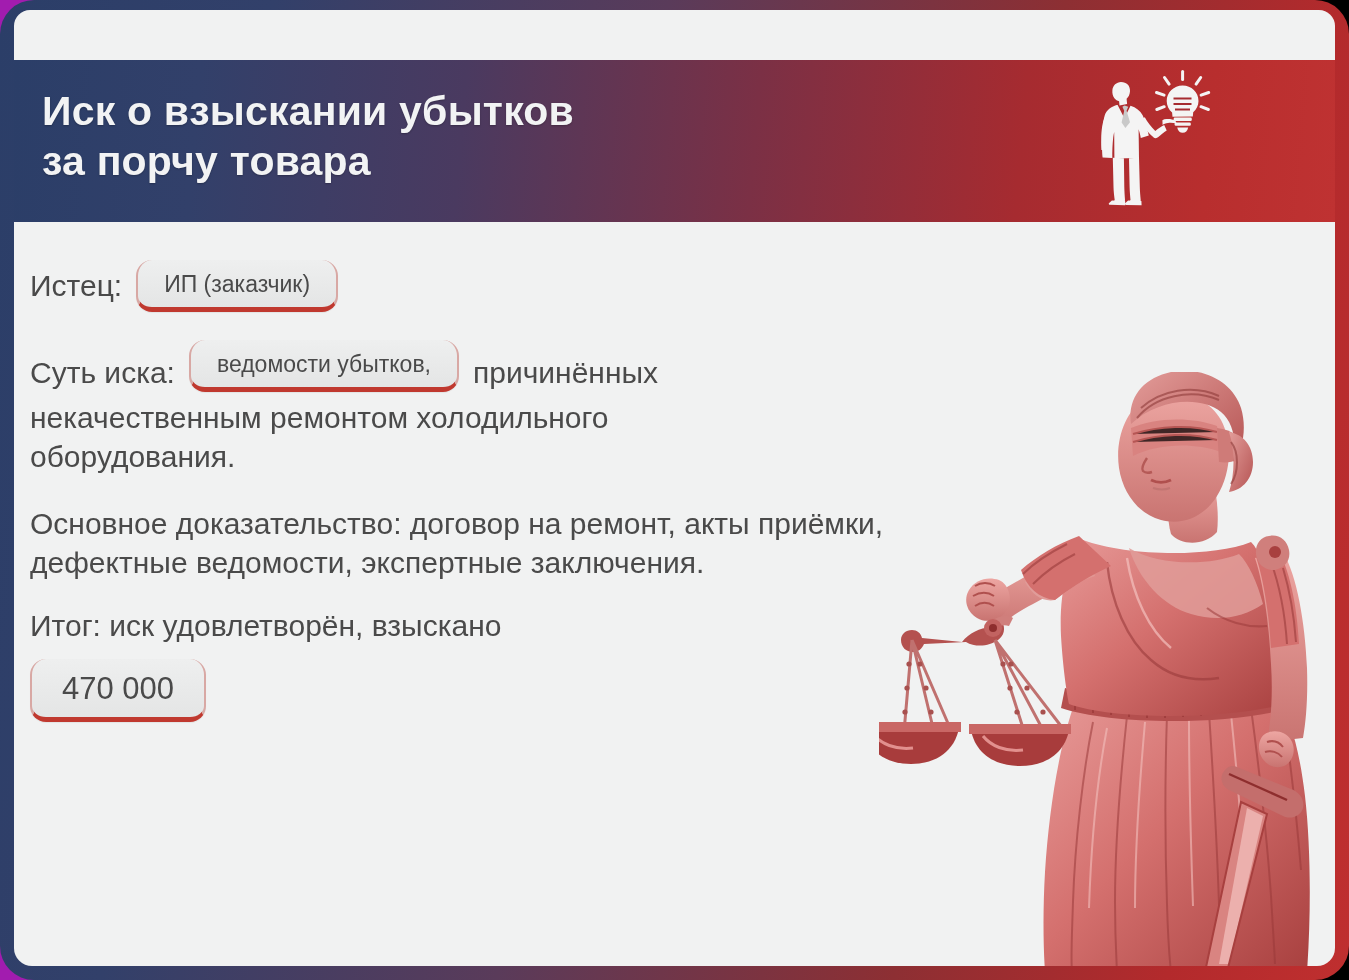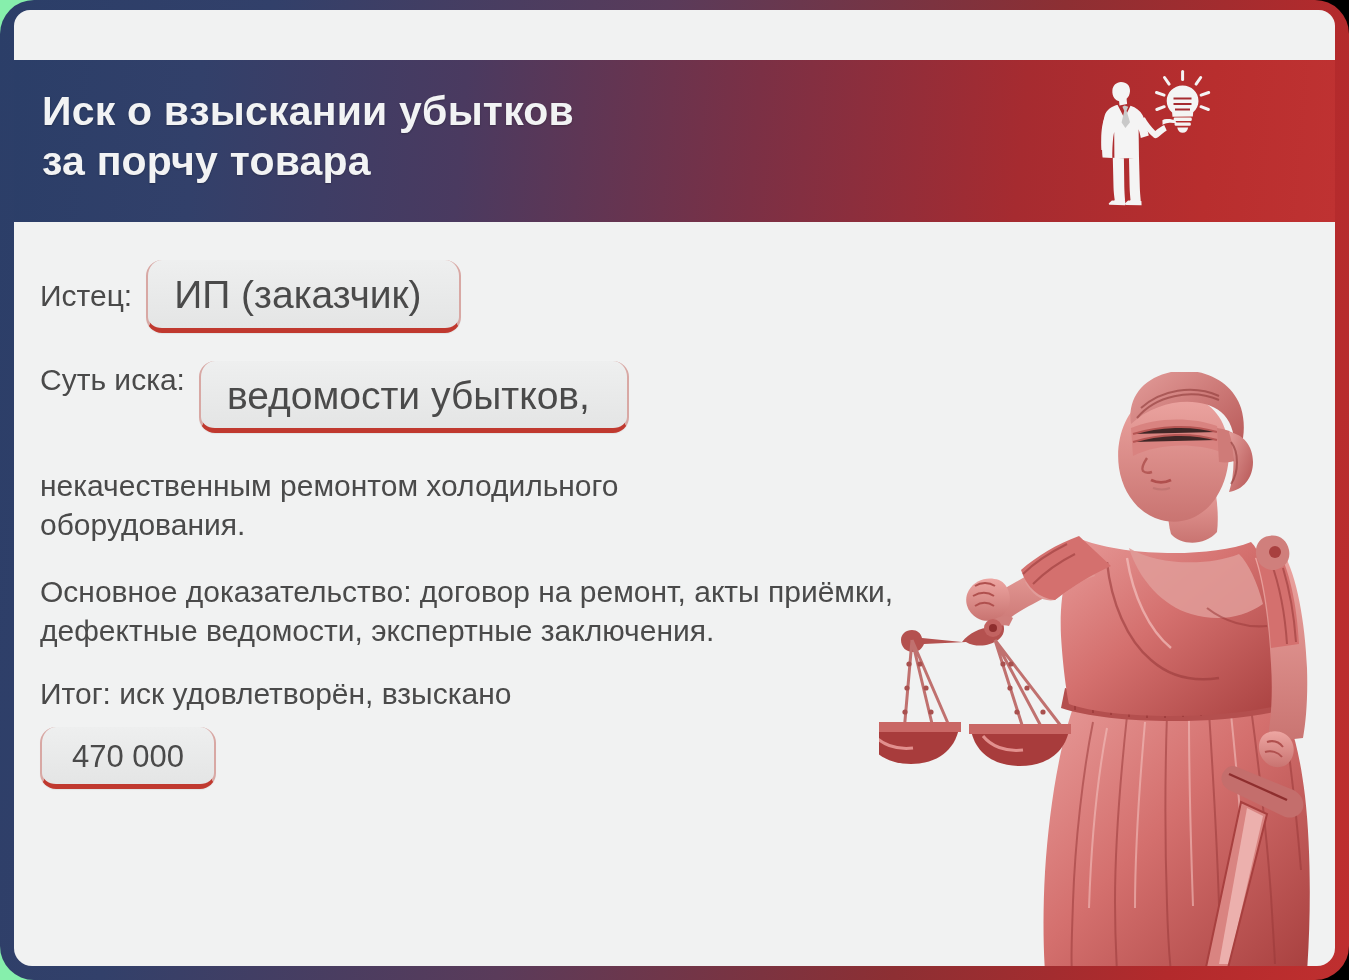--- a/index.html
+++ b/index.html
@@ -1,18 +1,18 @@
 <!DOCTYPE html>
 <html><head>
 <meta charset="utf-8">
 <style>
   html,body{margin:0;padding:0;background:#000;}
   body{width:1349px;height:980px;overflow:hidden;font-family:"Liberation Sans","DejaVu Sans",sans-serif;}
 
-  #stage{position:relative;width:1149px;height:980px;background:#86efac;}
+  #stage{position:relative;width:1149px;height:980px;background:#a21caf;}
 
   
   .frame{
     position:absolute;left:0;top:0;width:1349px;height:980px;
     border-radius:34px;
     background:linear-gradient(100deg,#2b3e68 0%,#32406a 18%,#5a3b5a 44%,#8d2f33 70%,#b32a2c 88%,#bf2f2f 100%);
     box-sizing:border-box;
     overflow:hidden;
   }
 
@@ -39,46 +39,46 @@
   .idea-icon{position:absolute;left:1060px;top:-2px;width:150px;height:165px;}
 
   
   .body{
     position:absolute;left:14px;top:222px;width:1321px;height:744px;
     background:#f1f2f2;border-radius:0 0 18px 18px;
     overflow:hidden;
   }
   .justice{position:absolute;right:-14px;bottom:-6px;width:470px;height:600px;}
 
-  .content{position:absolute;left:26px;top:14px;width:960px;z-index:4;}
+  .content{position:absolute;left:16px;top:14px;width:960px;z-index:4;}
 
   .line{
     color:#4a4a4a;font-size:30px;line-height:1.27;
     display:flex;align-items:center;flex-wrap:wrap;
   }
   .plain{color:#4a4a4a;font-size:30px;line-height:1.30;}
 
   .pill{
     display:inline-block;
     background:linear-gradient(#eeefef,#e4e5e5);
     border-radius:16px;
     border-bottom:5px solid #c0392f;
     border-left:2px solid #d8a8a4;
     border-right:2px solid #d8a8a4;
     color:#4a4a4a;
-    font-size:39px;
-    padding:10px 37px 8px 26px;
+    font-size:23px;
+    padding:10px 26px 8px 26px;
     box-shadow:0 1px 1px rgba(0,0,0,.06);
     white-space:nowrap;
   }
 
   .row-istec{margin-top:24px;display:flex;align-items:center;gap:14px;}
   .row-otvet{margin-top:28px;}
-  .row-sut{margin-top:28px;display:flex;align-items:flex-start;gap:14px;flex-wrap:nowrap;}
-  .sut-cont{margin-top:33px;max-width:790px;}
+  .row-sut{margin-top:28px;display:flex;align-items:flex-end;gap:14px;flex-wrap:nowrap;}
+  .sut-cont{margin-top:6px;max-width:790px;}
   .row-dok{margin-top:28px;max-width:900px;}
   .row-itog{margin-top:24px;}
   .row-amount{margin-top:14px;display:flex;align-items:center;gap:22px;}
   .amount-pill{font-size:31px;padding:10px 30px 8px 30px;}
 </style>
 </head>
 <body>
 
 <div id="stage">
   <div class="frame">
@@ -283,20 +283,21 @@
 
         <div class="line row-istec">
           <span>Истец:</span>
           <span class="pill">ИП (заказчик)</span>
         </div>
 
 
         <div class="line row-sut">
           <span>Суть иска:</span>
           <span class="pill">ведомости убытков,</span>
+          <span>причинённых</span>
         </div>
 
         <div class="plain sut-cont">некачественным ремонтом холодильного оборудования.</div>
 
         <div class="plain row-dok">Основное доказательство: договор на ремонт, акты приёмки, дефектные ведомости, экспертные заключения.</div>
 
         <div class="plain row-itog">Итог: иск удовлетворён, взыскано</div>
 
         <div class="line row-amount">
           <span class="pill amount-pill">470 000</span>

